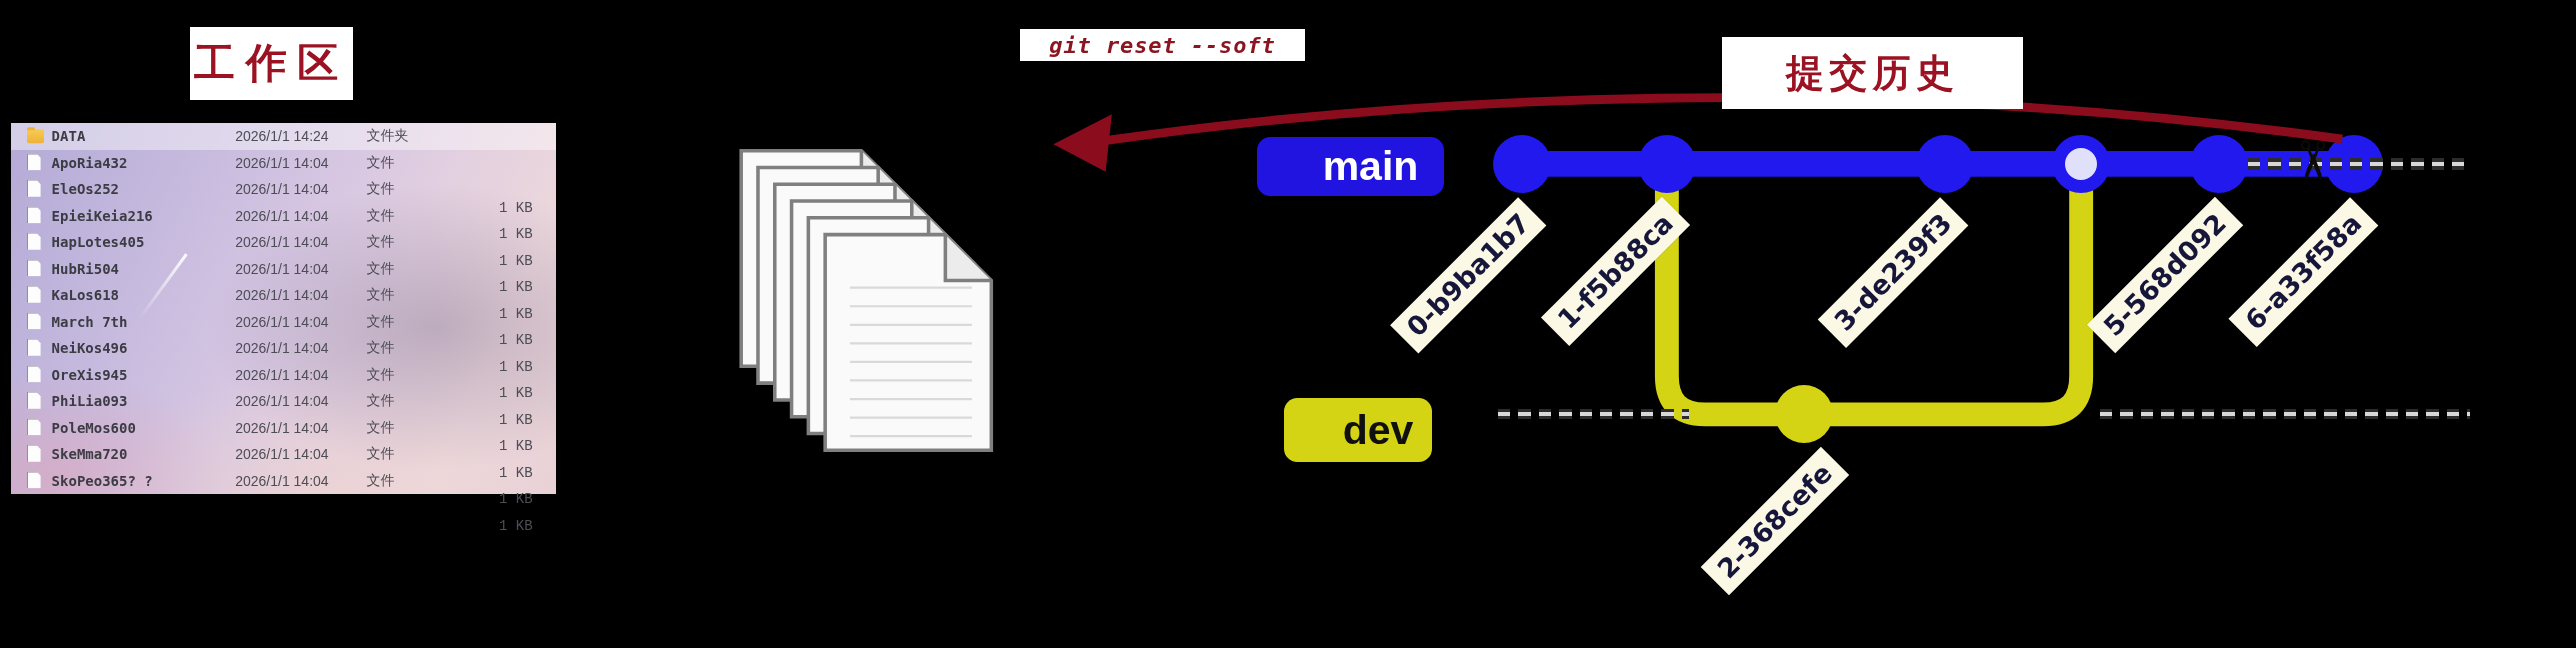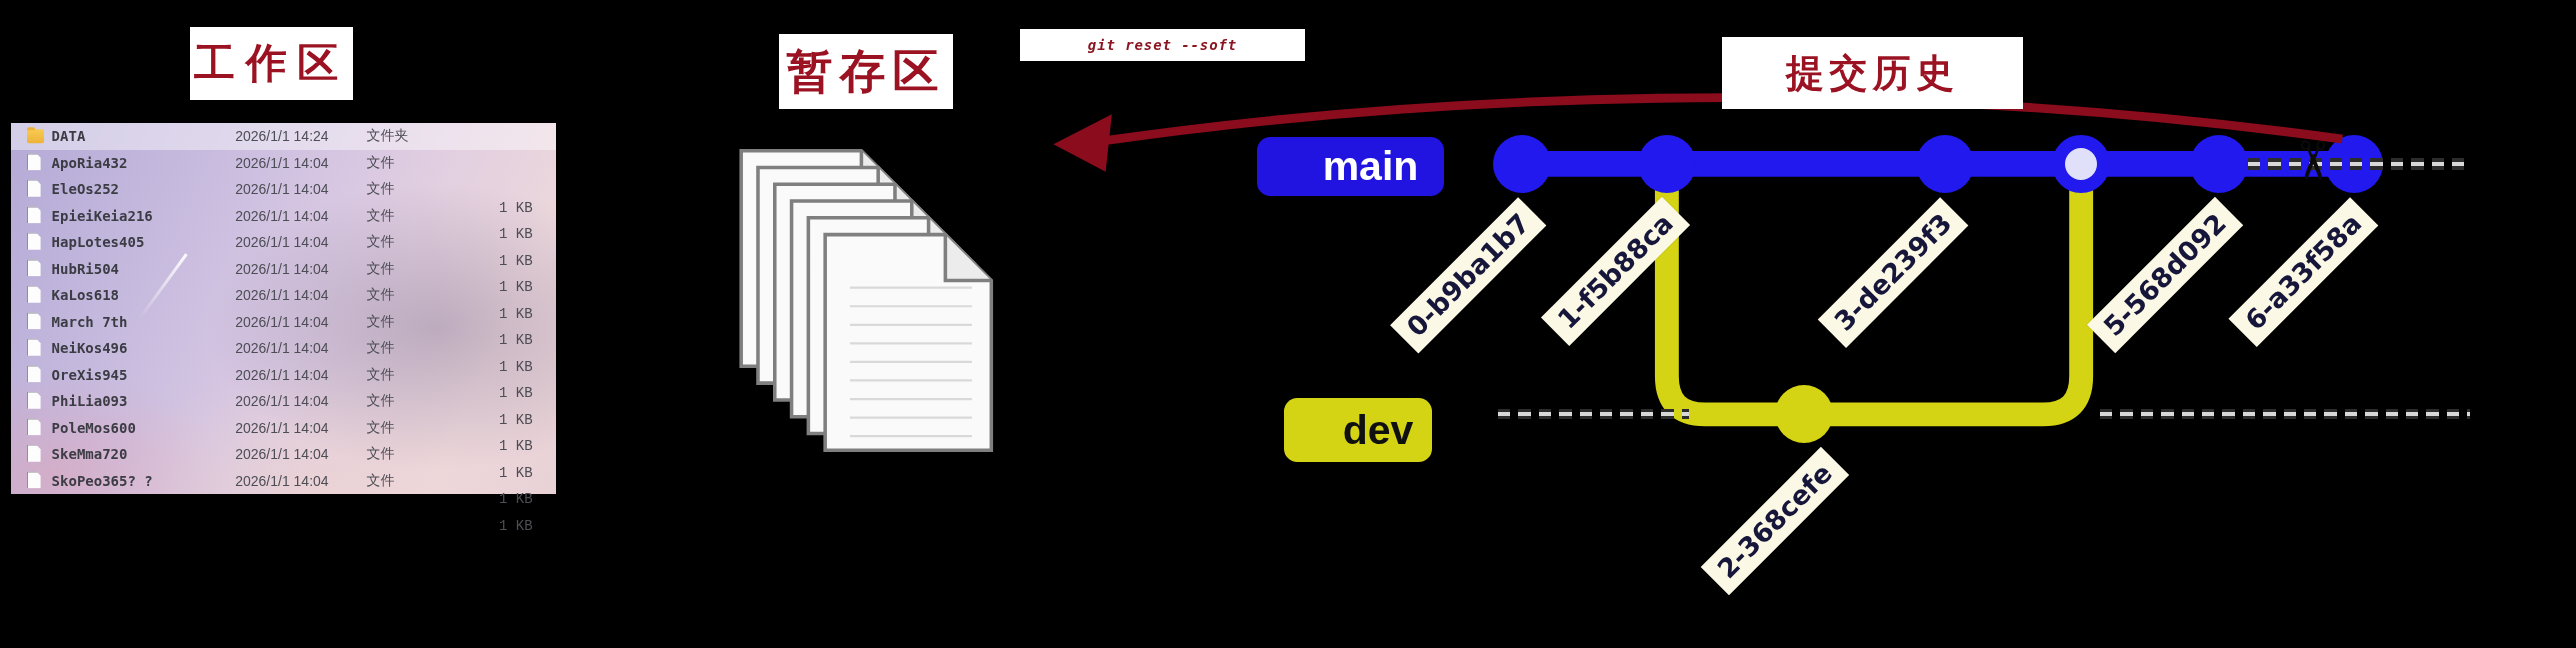--- a/index.html
+++ b/index.html
@@ -5,21 +5,21 @@
   html,body{margin:0;padding:0;background:#000;}
   .canvas{position:relative;width:2576px;height:649px;background:#000;overflow:hidden;
           font-family:"Liberation Sans",sans-serif;}
 
   
   .titlebox{position:absolute;background:#fff;color:#9b1322;display:flex;align-items:center;
             justify-content:center;font-weight:bold;z-index:8;}
   .t-workspace{left:190px;top:26.6px;width:163px;height:73px;font-size:41px;letter-spacing:10.6px;}
   .t-staging{left:779px;top:34px;width:174px;height:75px;font-size:46px;letter-spacing:7px;}
   .t-history{left:1722px;top:37px;width:301px;height:72px;font-size:38px;letter-spacing:5.3px;}
-  .t-command{left:1020px;top:29px;width:285px;height:32px;font-size:14px;font-style:italic;
+  .t-command{left:1020px;top:29px;width:285px;height:32px;font-size:22px;font-style:italic;
              font-family:"DejaVu Sans Mono",monospace;color:#8b1520;letter-spacing:0.9px;}
 
   
   .explorer{position:absolute;left:10.6px;top:123px;width:545px;height:371px;z-index:2;
     background:
       radial-gradient(60% 55% at 78% 55%, rgba(120,108,138,0.38), rgba(120,108,138,0) 70%),
       radial-gradient(45% 40% at 8% 95%, rgba(235,150,160,0.35), rgba(235,150,160,0) 70%),
       radial-gradient(50% 45% at 55% 100%, rgba(244,214,200,0.45), rgba(244,214,200,0) 75%),
       linear-gradient(115deg,#b4aad6 0%,#c6bade 28%,#d6c6e2 48%,#e2cfe0 64%,#ecd7dc 82%,#e9d2d6 100%);
   }
@@ -72,21 +72,20 @@
   .tag.c0{right:1058px;top:197px;} .tag.c1{right:914px;top:197px;}
   .tag.c3{right:636px;top:197px;}  .tag.c5{right:361px;top:197px;}
   .tag.c6{right:226px;top:197px;}  .tag.c2{right:755px;top:447px;}
 </style>
 </head>
 <body>
 
 <div class="canvas">
 
   <div class="titlebox t-workspace">工作区</div>
-  <div class="titlebox t-staging">暂存区</div>
   <div class="titlebox t-history">提交历史</div>
   <div class="titlebox t-command">git reset --soft</div>
 
   <div class="explorer">
     <div class="star"></div>
     <div class="rows">
 
     <div class="row" data-kind="folder">
           <span class="ficon"></span>
           <span class="fname">DATA</span>

